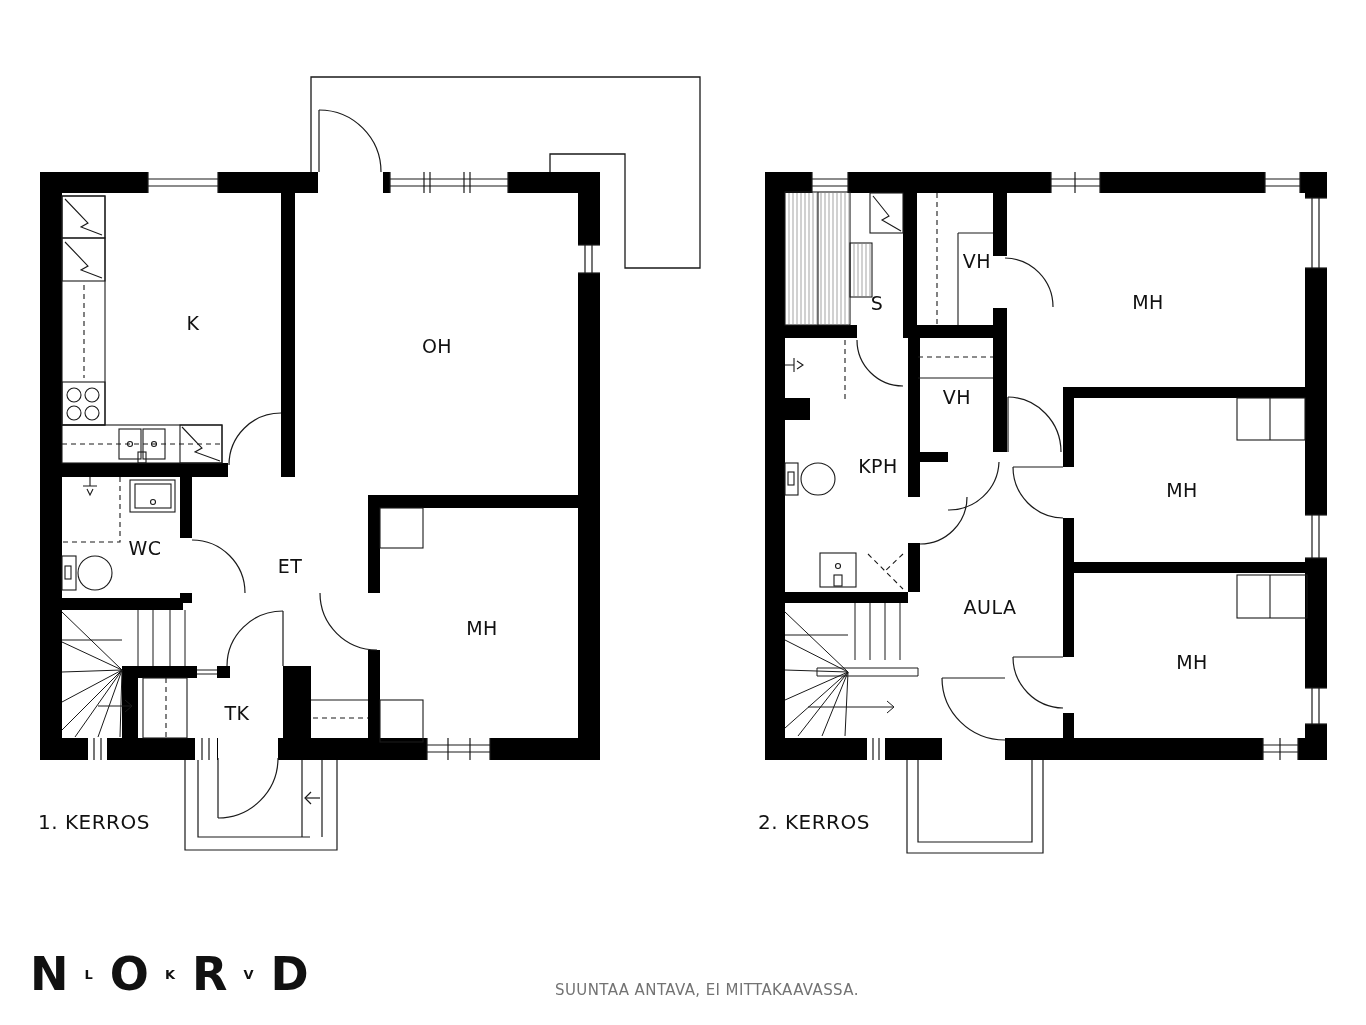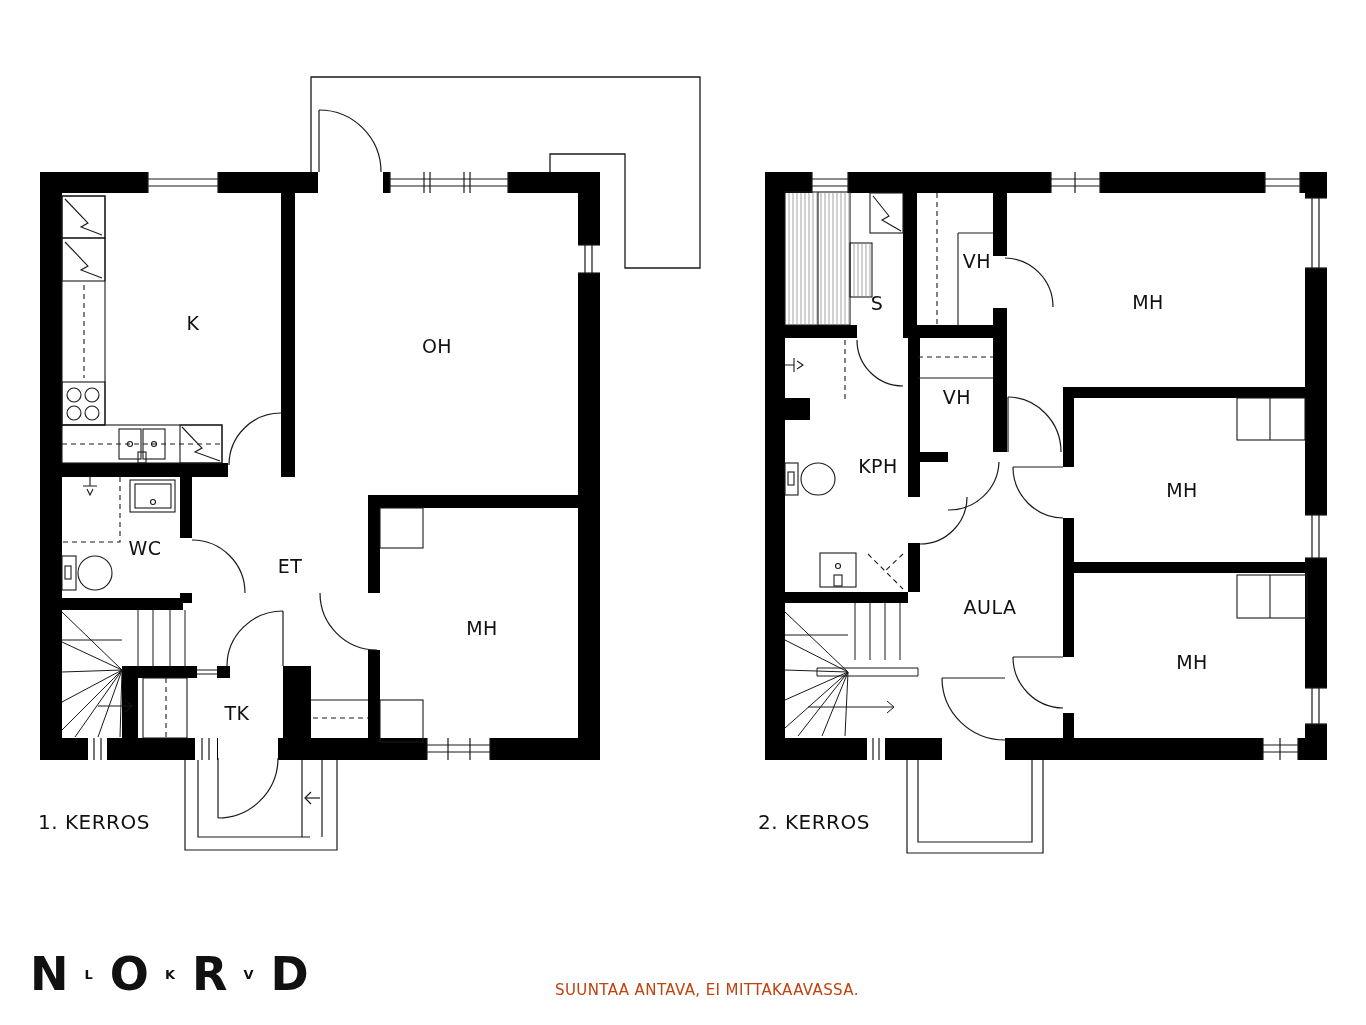--- a/index.html
+++ b/index.html
@@ -7,21 +7,21 @@
           font-family:"DejaVu Sans", sans-serif;}
   svg{position:absolute;top:0;left:0;}
   svg text{font-family:"DejaVu Sans", sans-serif;fill:#111111;}
   .room-label{font-size:19px;letter-spacing:0.5px;}
   .floor-label{font-size:20px;letter-spacing:0.5px;}
   .footer-logo{position:absolute;left:30px;top:952px;height:44px;display:flex;align-items:center;
                gap:17px;color:#111111;}
   .logo-big{font-size:46px;font-weight:900;line-height:1;letter-spacing:-1px;}
   .logo-small{font-size:13px;font-weight:700;line-height:1;}
   .disclaimer{position:absolute;left:555px;top:981px;font-size:15px;letter-spacing:0.4px;
-              color:#c2410c;}
+              color:#737373;}
 </style>
 </head>
 <body>
 
 <div class="canvas">
 
 <svg width="1366" height="1025" viewBox="0 0 1366 1025">
 
   <g>
 

